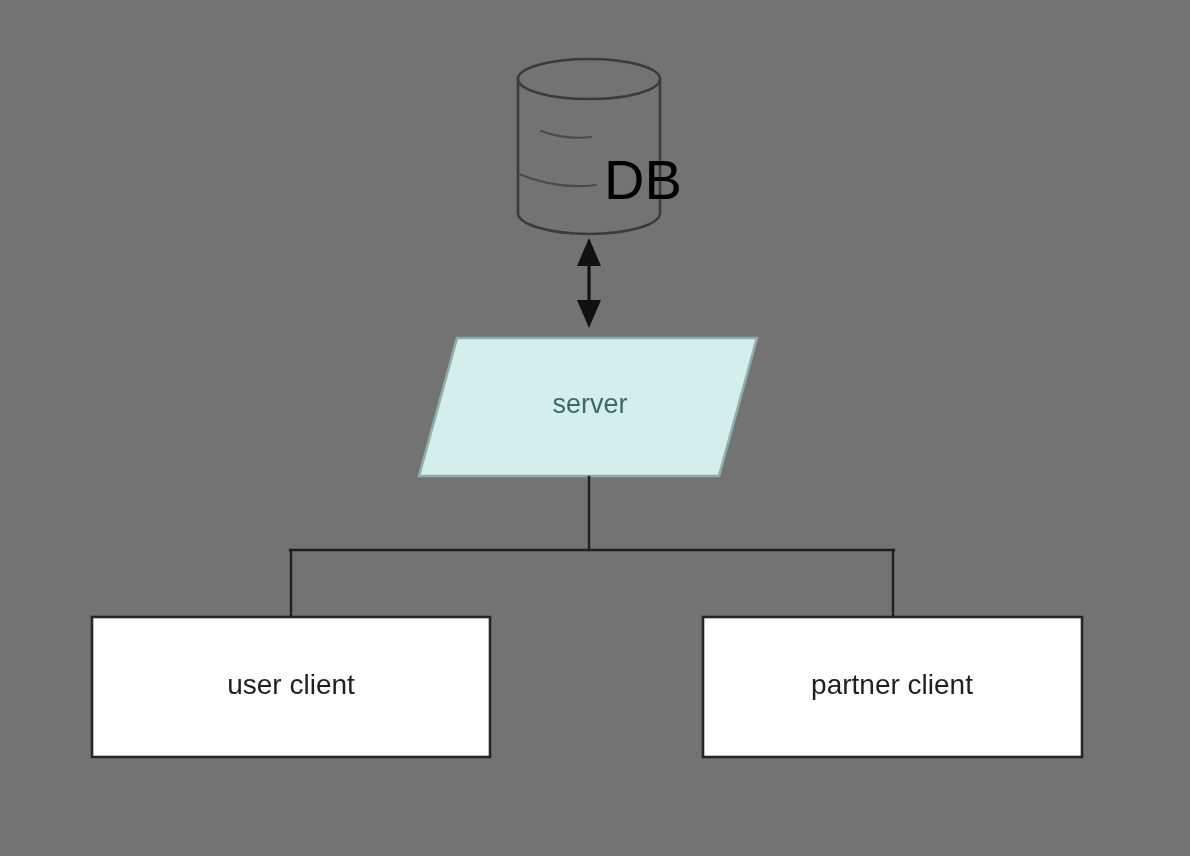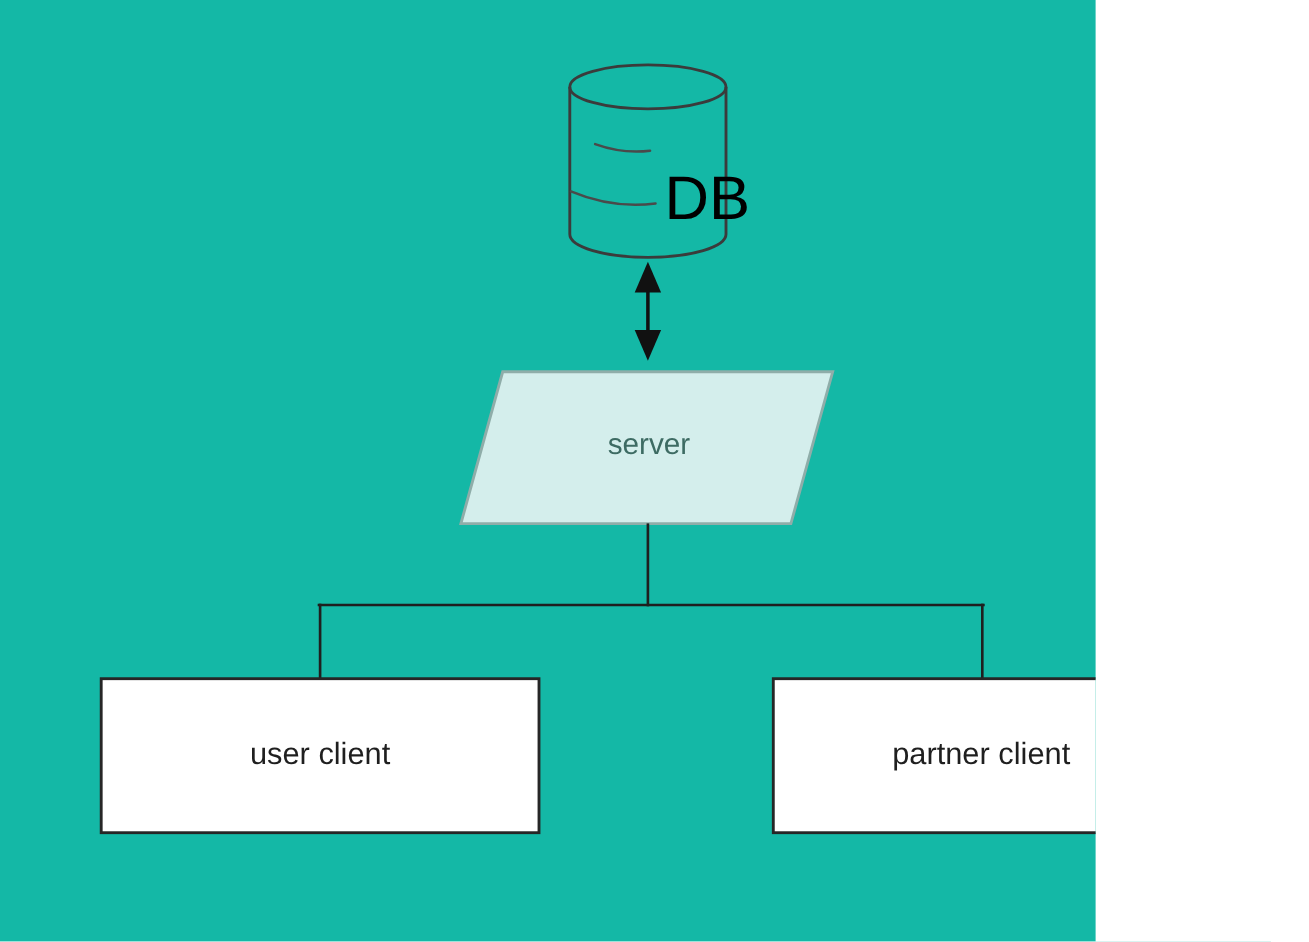--- a/index.html
+++ b/index.html
@@ -6,23 +6,23 @@
   html, body {
     margin: 0;
     padding: 0;
     background: #ffffff;
   }
   body {
     font-family: "Liberation Sans", sans-serif;
   }
   #canvas {
     position: relative;
-    width: 996px;
+    width: 1190px;
     height: 856px;
-    background: #14b8a6;
+    background: #737373;
     overflow: hidden;
   }
   #diagram-svg {
     position: absolute;
     top: 0;
     left: 0;
     width: 1190px;
     height: 856px;
     display: block;
   }

